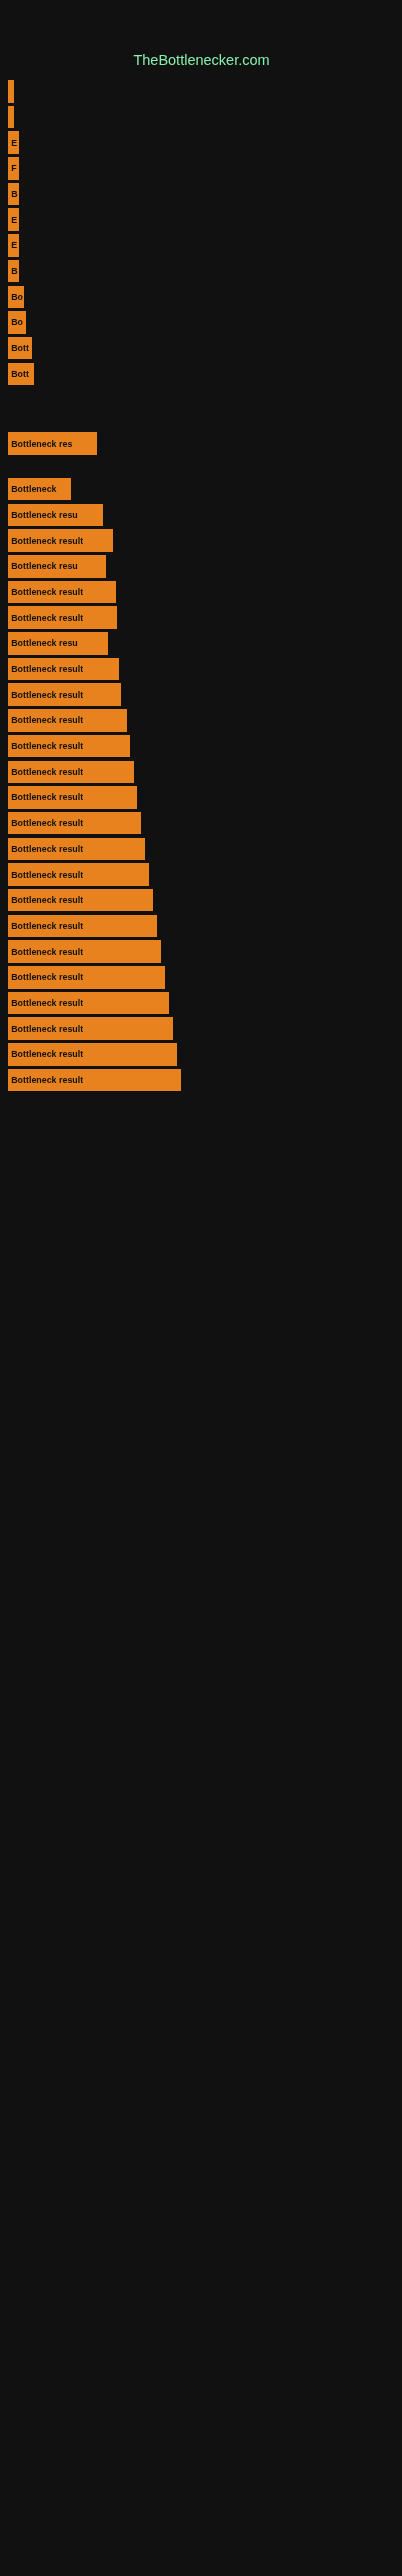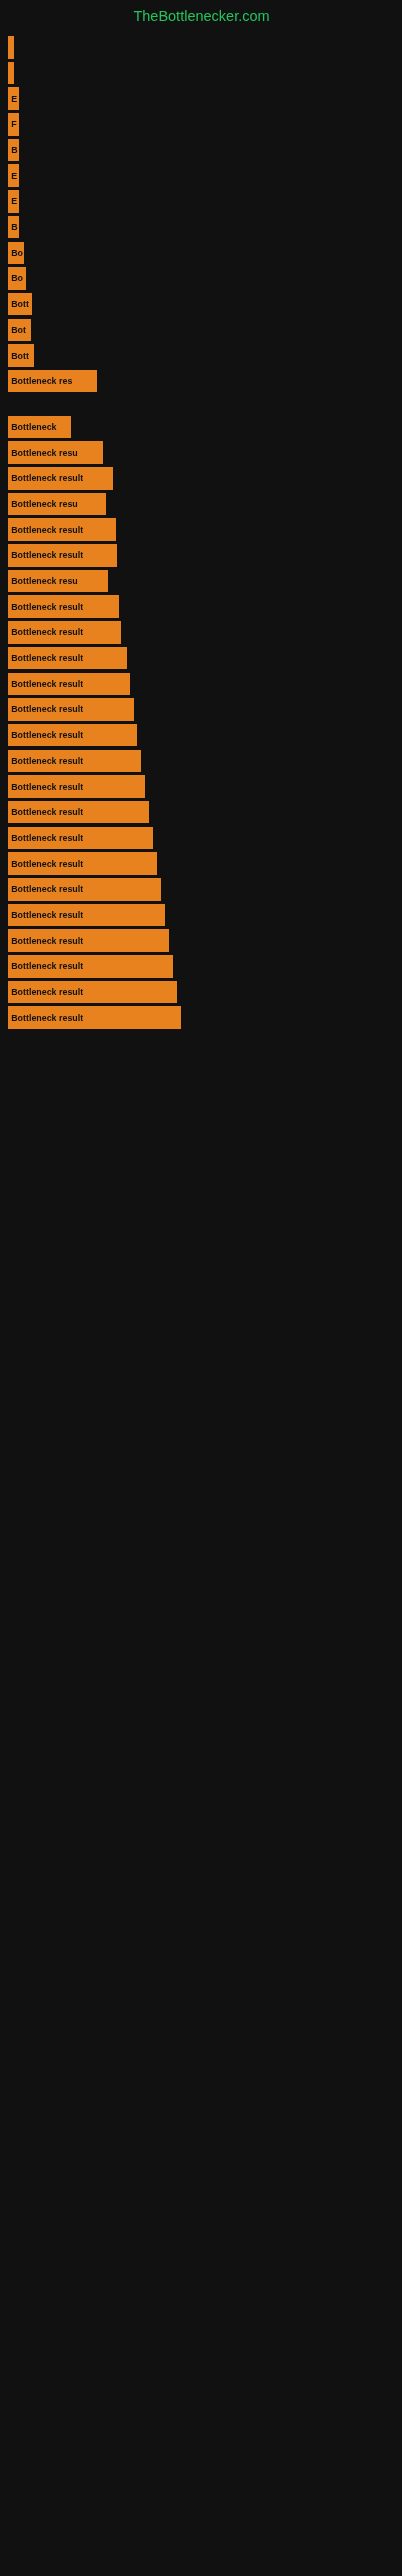--- a/index.html
+++ b/index.html
@@ -10,24 +10,25 @@
 
     body {
       background-color: #111111;
       width: 403px;
       min-height: 2576px;
       font-family: Arial, sans-serif;
       overflow-x: hidden;
     }
 
     .site-title {
-      color: #22c55e;
+      color: #86efac;
       font-size: 14.5px;
       text-align: center;
       padding: 8px 0 4px 0;
+      margin-top: 44px;
     }
 
     .bars-container {
       padding: 8px 0 8px 8px;
       display: flex;
       flex-direction: column;
       gap: 0px;
     }
 
     .bar-row {
@@ -110,31 +111,26 @@
       <div class="bar" style="width: 17.7px;">
         <span class="bar-label">Bo</span>
       </div>
     </div>
     <div class="bar-row">
       <div class="bar" style="width: 24px;">
         <span class="bar-label">Bott</span>
       </div>
     </div>
     <div class="bar-row">
-      <div class="bar" style="width: 22.5px;">
-        <span class="bar-label">Bot</span>
-      </div>
-    </div>
-    <div class="bar-row">
       <div class="bar" style="width: 26px;">
         <span class="bar-label">Bott</span>
       </div>
     </div>
     <div class="bar-row">
-      <div class="bar" style="width: 89px;">
+      <div class="bar" style="width: 89px; margin-top: 44px;">
         <span class="bar-label">Bottleneck res</span>
       </div>
     </div>
     <div class="bar-row">
       <div class="bar" style="width: 63px; margin-top: 20px;">
         <span class="bar-label">Bottleneck</span>
       </div>
     </div>
     <div class="bar-row">
       <div class="bar" style="width: 95px;">

